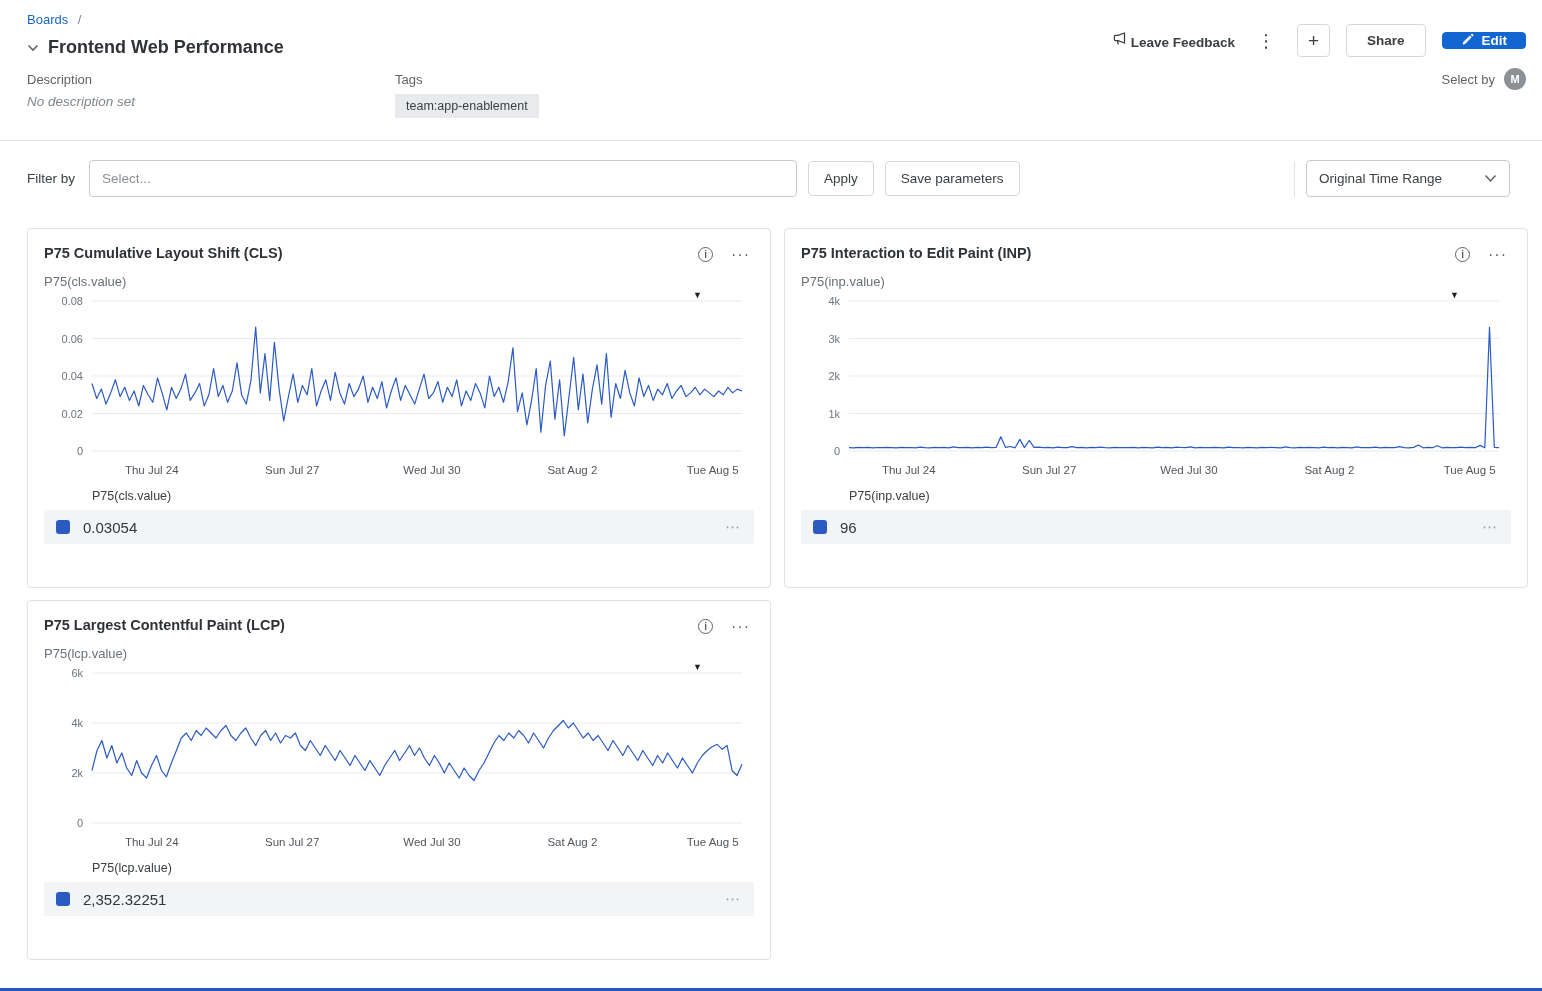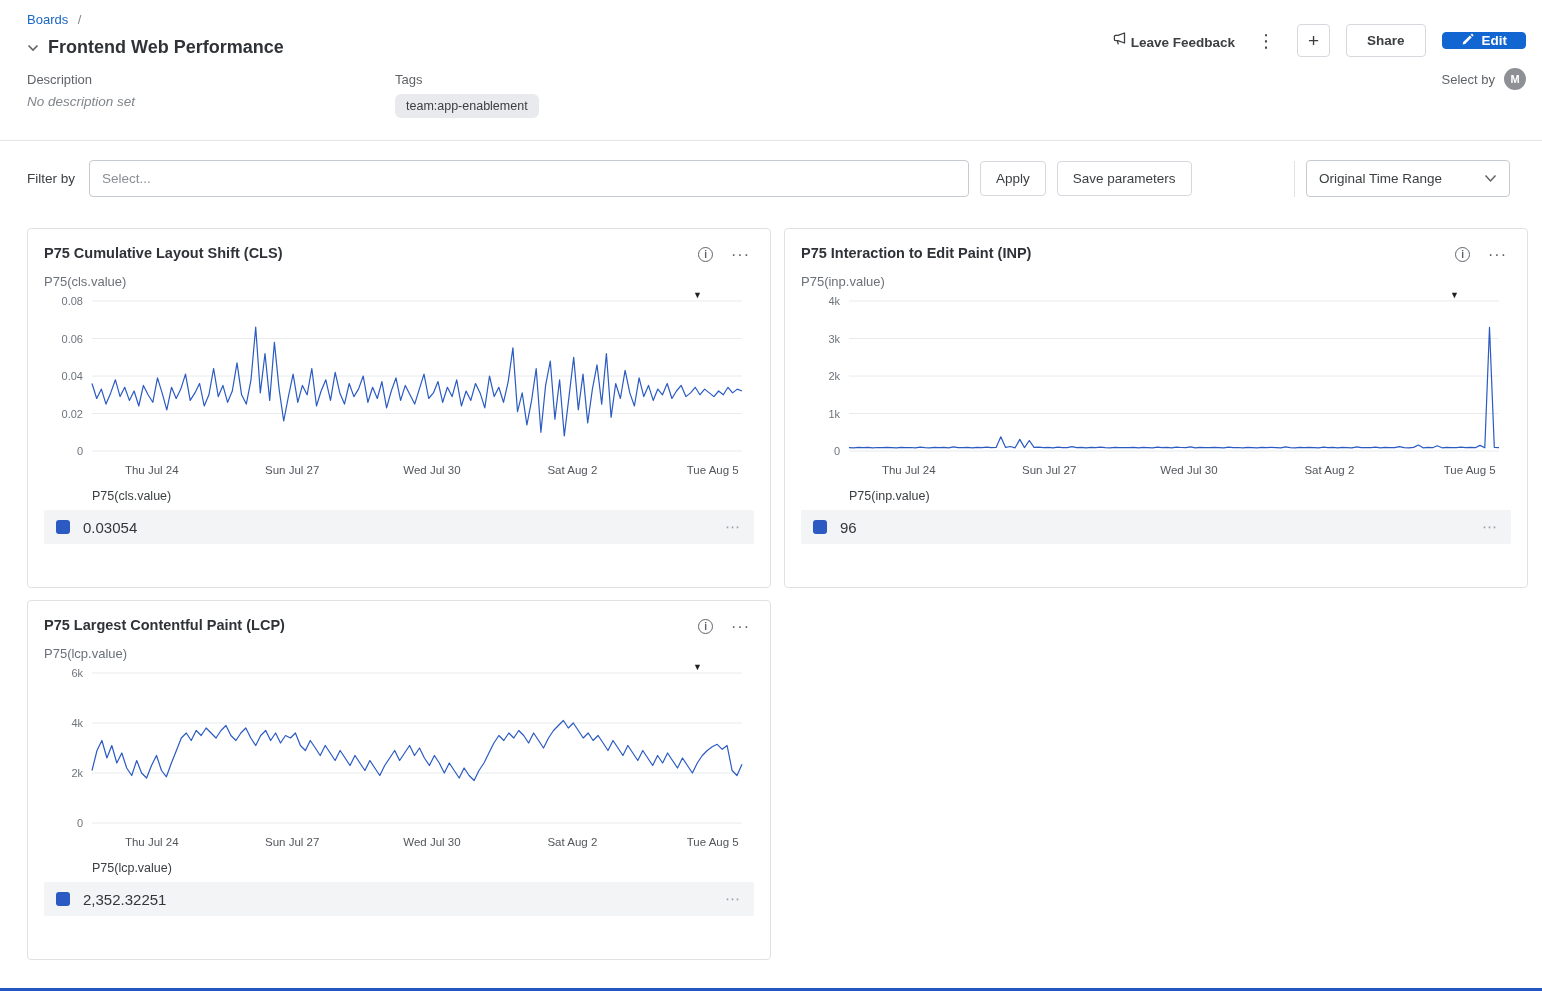--- a/index.html
+++ b/index.html
@@ -24,31 +24,31 @@
        font-size:13.5px;color:#3c4043;font-weight:700;font-family:inherit;cursor:pointer;}
   .icon-btn{width:33px;padding:0;font-size:19px;font-weight:400;line-height:1;}
   .btn.primary{background:var(--accent);border-color:var(--accent);color:#fff;
        display:inline-flex;align-items:center;gap:8px;height:17px;padding:0 18px;}
 
   .meta-row{display:flex;margin-top:14px;padding-bottom:20px;}
   .meta-label{font-size:13px;color:#5f6368;}
   .desc{width:368px;}
   .desc-value{font-style:italic;color:#80868b;font-size:13.5px;margin-top:7px;}
   .tag{display:inline-block;background:#e9eaed;color:#3c4043;font-size:12.5px;
-       padding:5px 11px;border-radius:6px;margin-top:7px;cursor:pointer;}
+       padding:5px 11px;border-radius:0;margin-top:7px;cursor:pointer;}
   .createdby{position:absolute;right:16px;top:68px;display:flex;align-items:center;gap:9px;
        font-size:13px;color:#5f6368;}
   .avatar{width:22px;height:22px;border-radius:50%;background:#8d9095;color:#fff;
        display:flex;align-items:center;justify-content:center;font-size:11px;font-weight:700;}
 
   
   .filter-bar{border-top:1px solid #e4e6e8;margin-top:2px;padding:19px 27px 18px;
        display:flex;align-items:center;gap:11px;}
   .filter-label{font-size:13.5px;color:#3c4043;margin-right:3px;white-space:nowrap;}
-  .filter-input{width:880px;height:37px;border:1px solid #c6cbd1;border-radius:4px;
+  .filter-input{width:708px;height:37px;border:1px solid #c6cbd1;border-radius:4px;
        padding:0 12px;font-size:13.5px;color:#333;font-family:inherit;outline:none;}
   .filter-input::placeholder{color:#8a8f94;}
   .btn.plain{font-weight:400;height:35px;padding:0 15px;}
   .vdivider{width:1px;height:36px;background:#e0e2e5;margin-left:auto;}
   .time-select{width:204px;height:37px;border:1px solid #c6cbd1;border-radius:4px;
        display:flex;align-items:center;justify-content:space-between;padding:0 12px;
        font-size:13.5px;color:#3c4043;cursor:pointer;margin-right:5px;background:#fff;}
 
   
   .cards{display:grid;grid-template-columns:1fr 1fr;gap:12px 13px;padding:13px 14px 10px 27px;}

